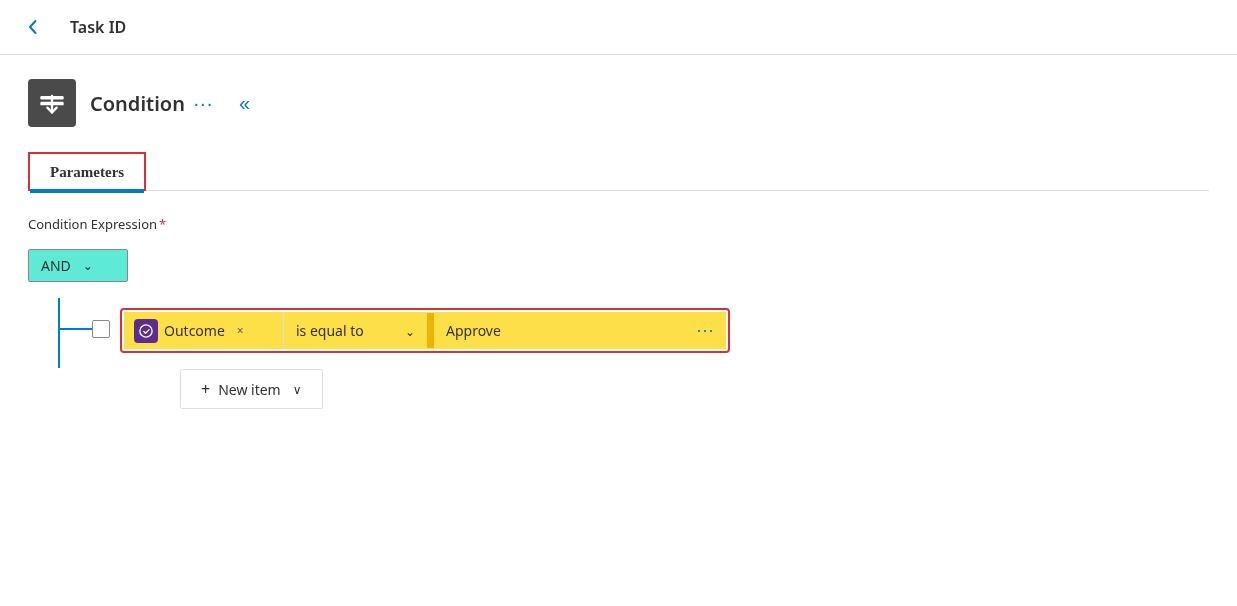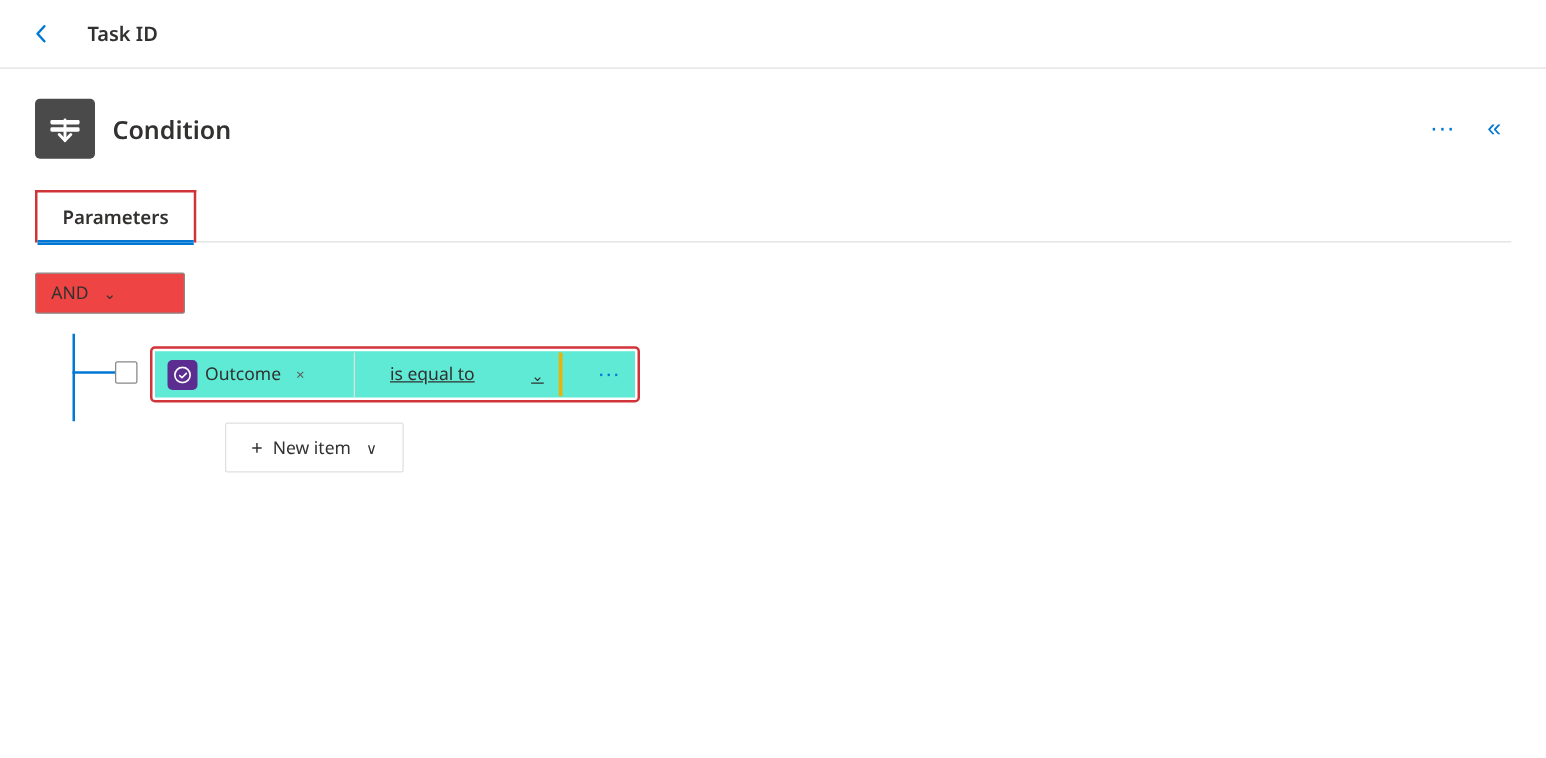--- a/index.html
+++ b/index.html
@@ -41,21 +41,20 @@
     .main {
       display: flex;
       flex-direction: column;
       padding: 24px 28px;
     }
 
     
     .component-header {
       display: flex;
       align-items: center;
-      justify-content: space-between;
       margin-bottom: 24px;
     }
     .component-left {
       display: flex;
       align-items: center;
       gap: 14px;
     }
     .component-icon {
       width: 48px;
       height: 48px;
@@ -89,20 +88,21 @@
       padding: 4px 8px;
     }
 
     
     .tabs {
       display: flex;
       align-items: center;
       gap: 0;
       border-bottom: 1px solid #e1dfdd;
       margin-bottom: 24px;
+      font-family: Liberation Serif, serif;
     }
     .tab {
       padding: 10px 20px;
       font-size: 15px;
       cursor: pointer;
       color: #323130;
       border: none;
       background: none;
       position: relative;
       font-family: inherit;
@@ -137,24 +137,24 @@
       margin-left: 2px;
     }
 
     
     .and-dropdown {
       display: flex;
       align-items: center;
       border: 1px solid #8a8886;
       border-radius: 2px;
       padding: 6px 12px;
-      width: 120px;
-      cursor: pointer;
-      font-size: 14px;
-      background: #ef4444;
+      width: 100px;
+      cursor: pointer;
+      font-size: 14px;
+      background: #5eead4;
       gap: 8px;
       margin-bottom: 16px;
     }
     .and-dropdown-text {
       font-size: 14px;
       font-weight: 400;
     }
 
     
     .row-checkbox {
@@ -173,22 +173,22 @@
       border: 2px solid #d13438;
       border-radius: 4px;
       padding: 2px;
       display: flex;
       align-items: center;
     }
 
     .condition-row {
       display: flex;
       align-items: center;
-      gap: 16px;
-      background: #5eead4;
+      gap: 0;
+      background: #fde047;
     }
 
     
     .token {
       display: flex;
       align-items: center;
       gap: 6px;
       padding: 6px 10px;
       min-width: 160px;
       border-right: 1px solid #e1dfdd;
@@ -220,25 +220,24 @@
       display: flex;
       align-items: center;
     }
 
     
     .operator-dropdown {
       display: flex;
       align-items: flex-end;
       padding: 8px 12px;
       min-width: 150px;
-      border-right: 3px solid #eab308;
+      border-right: 7px solid #eab308;
       cursor: pointer;
       font-size: 14px;
       gap: 8px;
-      text-decoration: underline;
     }
 
     
     .value-input {
       display: flex;
       align-items: center;
       padding: 8px 12px;
       min-width: 250px;
       font-size: 14px;
       color: #323130;
@@ -327,20 +326,23 @@
     </div>
   </div>
 
   <div class="tabs">
     <button class="tab active" style="position:relative;">
       <span>Parameters</span>
       <div class="tab-underline"></div>
     </button>
   </div>
 
+  <div class="section-label">
+    <span>Condition Expression</span><span class="required-star">*</span>
+  </div>
 
   <div class="and-dropdown">
     <span class="and-dropdown-text">AND</span>
     <span style="font-size:12px; color:#323130; margin-left:4px;">⌄</span>
   </div>
 
   <div style="display: flex; align-items: flex-start; margin-left: 20px;">
 
     <div style="display:flex; flex-direction:column; align-items:flex-start; margin-right: 0; position:relative; width:44px; height: 90px;">
 
@@ -363,20 +365,23 @@
             </div>
             <span class="token-label">Outcome</span>
             <span class="token-close">×</span>
           </div>
 
           <div class="operator-dropdown">
             <span>is equal to</span>
             <span style="font-size:12px; color:#323130; margin-left:auto;">⌄</span>
           </div>
 
+          <div class="value-input">
+            <span>Approve</span>
+          </div>
 
           <button class="row-more">···</button>
 
         </div>
       </div>
 
       <div class="new-item-row">
         <button class="new-item-btn">
           <span class="new-item-plus">+</span>
           <span>New item</span>

